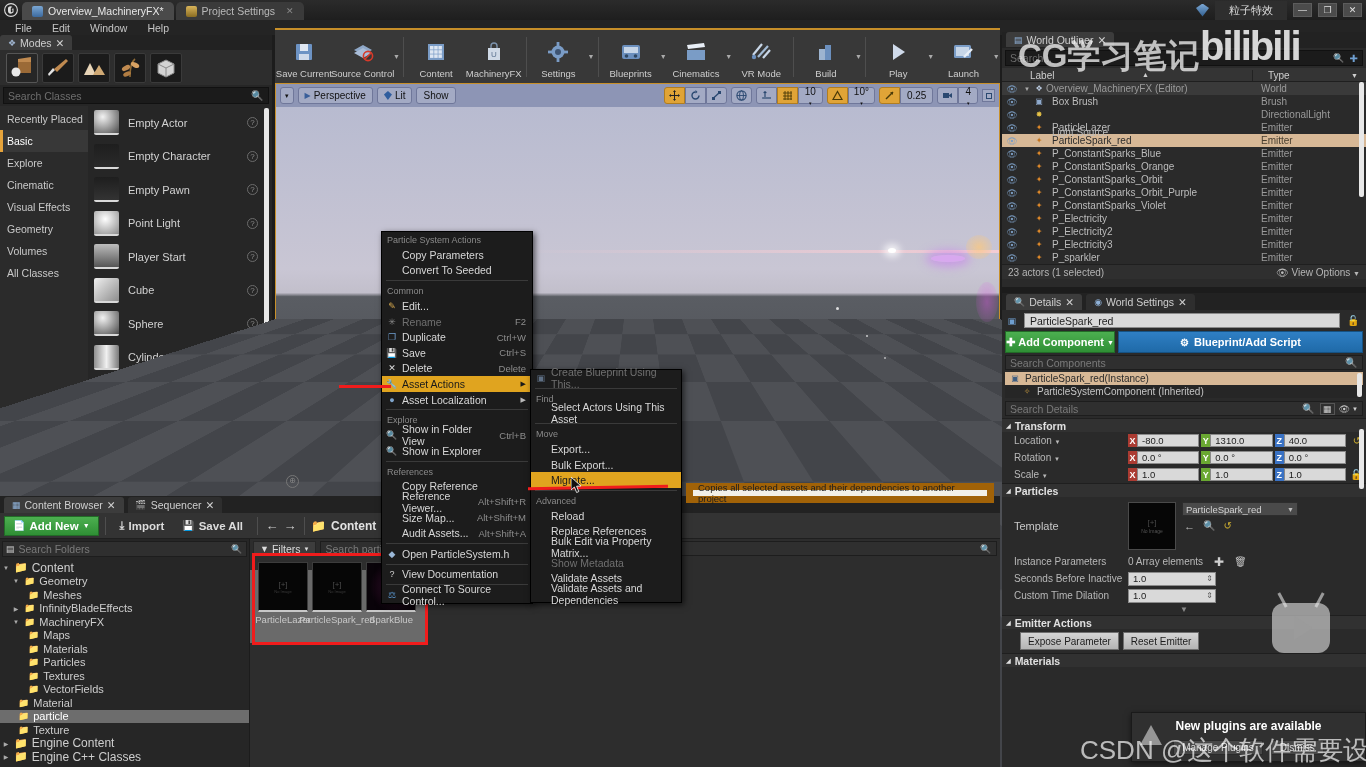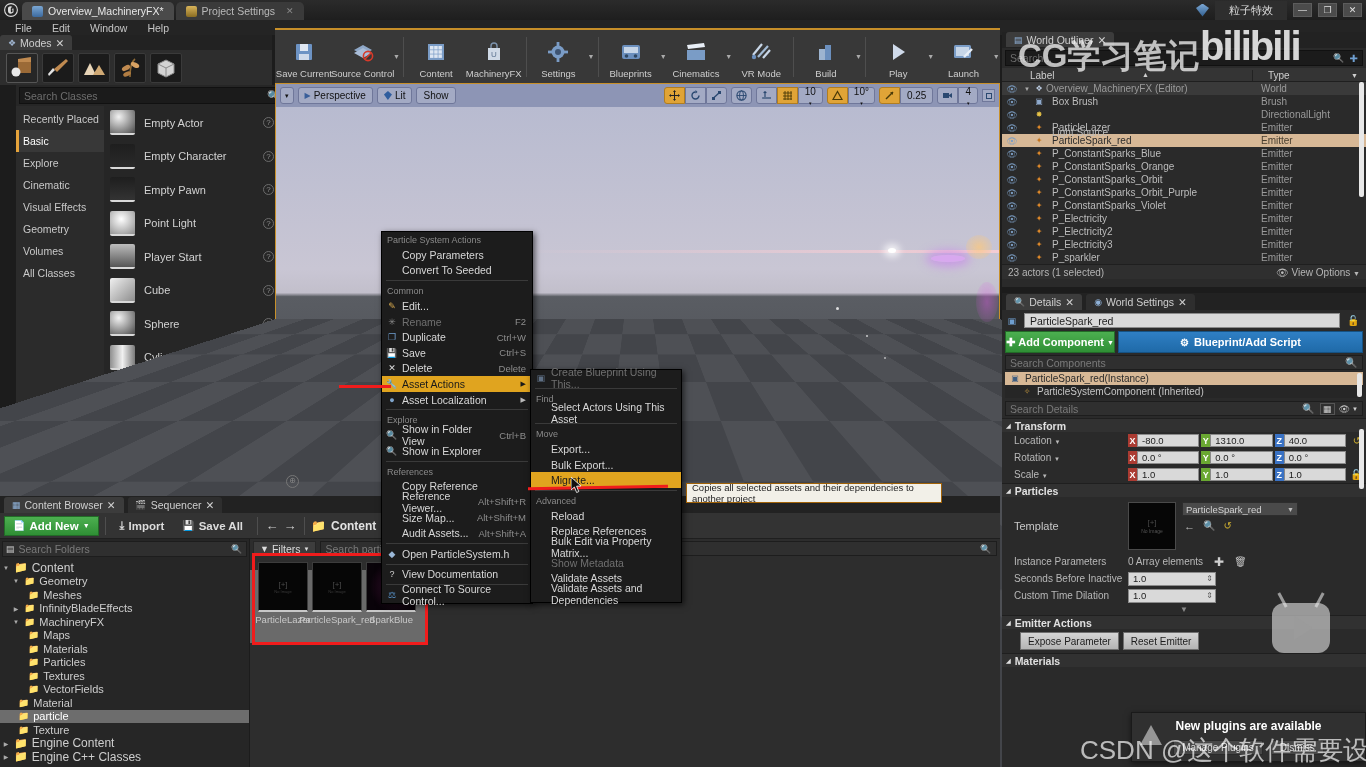--- a/index.html
+++ b/index.html
@@ -39,21 +39,21 @@
   .ptab{ position:absolute; height:15px; display:flex;align-items:center;gap:4px;
     padding:0 8px; background:#3c3c3c; font-size:10.5px; color:#cfcfcf;
     border-top-left-radius:3px;border-top-right-radius:3px;}
   
   #modesicons{ position:absolute;left:0;top:50px;width:272px;height:35px;
     background:#2d2d2d; display:flex; align-items:center; padding-left:6px; gap:4px;}
   .mode-ico{ width:32px;height:30px;background:#1b1b1b;border:1px solid #3a3a3a;border-radius:2px;
     display:flex;align-items:center;justify-content:center;}
   .mode-ico.sel{ background:#262626; border-color:#555;}
   
-  #leftpanel{ position:absolute;left:16px;top:85px;width:272px;height:410px;background:#262626;}
+  #leftpanel{ position:absolute;left:0;top:85px;width:272px;height:410px;background:#262626;}
   #searchclasses{ height:17px;margin:2px 3px;background:#1b1b1b;border:1px solid #111;
     display:flex;align-items:center;padding:0 4px;}
   #searchclasses span{color:#6e6e6e;font-size:10.5px;}
   #classcols{ display:flex; height:388px;}
   #catlist{ width:88px; background:#2b2b2b; padding-top:2px;}
   .cat{ height:22px;display:flex;align-items:center;padding-left:7px;font-size:10.5px;color:#c9c9c9;}
   .cat.active{ background:#383838; border-left:3px solid #e5a33b; padding-left:4px; color:#fff;}
   #actorlist{ flex:1; background:#262626; position:relative; overflow:hidden;}
   .actor{ height:33.5px; display:flex; align-items:center; gap:9px; padding-left:6px;}
   .thumb{ width:25px;height:25px;border-radius:2px;
@@ -107,22 +107,22 @@
     background:#1c1c1c; border:1px solid #000; box-shadow:2px 2px 6px rgba(0,0,0,.6); z-index:61;}
   .secthdr{ font-size:9px;color:#8a8a8a;padding:3px 6px 2px 5px;}
   .cmi{ height:15.6px;display:flex;align-items:center;gap:5px;padding-left:20px;padding-right:6px;
     font-size:10.5px;color:#d8d8d8;position:relative;}
   .cmi.dis{ color:#707070;}
   .cmi.hl{ background:#e0a41f;color:#1a1a1a;}
   .cmi .ci{ position:absolute;left:4px;width:12px;height:12px;display:flex;align-items:center;justify-content:center;font-size:9px;}
   .cmi .sc{ margin-left:auto;font-size:9.5px;color:#8d8d8d;}
   .cmi .arr{ margin-left:auto;font-size:7px;color:#1a1a1a;}
   .cdiv{ height:1px;background:#3a3a3a;margin:2px 4px;}
-  #tooltip{ position:absolute;left:686px;top:483px;width:256px;height:20px;
-    background:#f2f0e8;border:1px solid #a16207;color:#1d1d1d;font-size:9.5px;
+  #tooltip{ position:absolute;left:686px;top:483px;width:308px;height:20px;
+    background:#f2f0e8;border:7px solid #a16207;color:#1d1d1d;font-size:9.5px;
     display:flex;align-items:center;padding:0 5px; z-index:70;}
   #cursor{ position:absolute;left:571px;top:477px;z-index:80;}
   .redline{ position:absolute;background:#f01c1c;z-index:75;}
   
   #outliner{ position:absolute;left:1002px;top:32px;width:364px;height:255px;background:#2a2a2a;}
   #outtab{ height:16px;background:#222;position:relative;}
   #outsearch{ height:16px;margin:2px 3px 0 3px;background:#1b1b1b;border:1px solid #111;
     display:flex;align-items:center;padding:0 4px;}
   #outsearch span{color:#6e6e6e;font-size:10.5px;}
   #outhdr{ height:14px;background:#343434;display:flex;align-items:flex-end;

